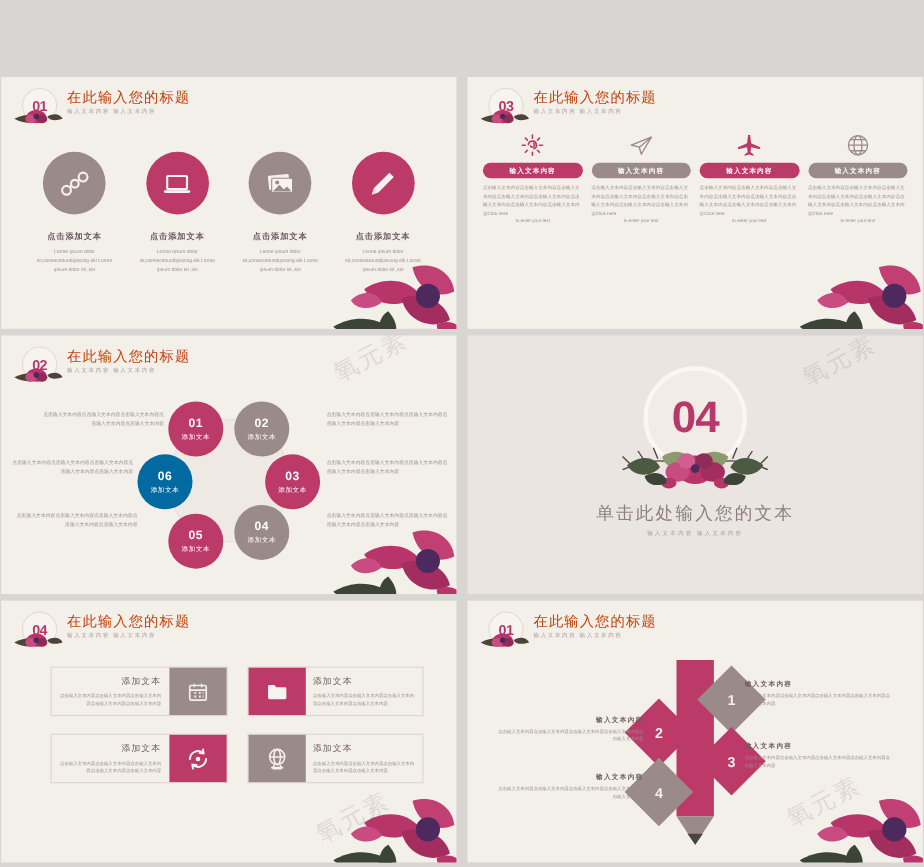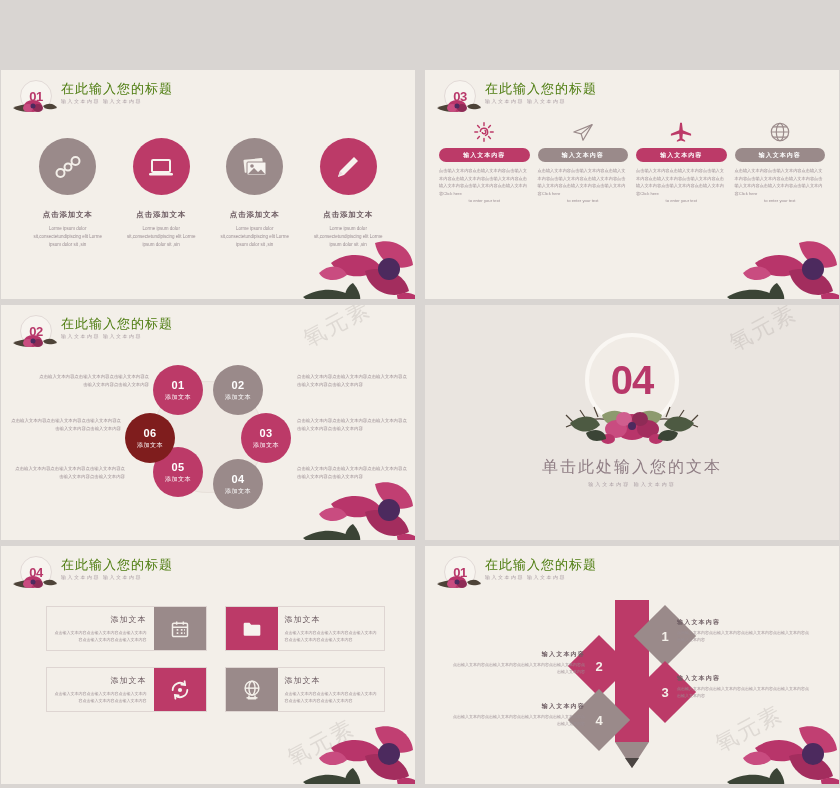--- a/index.html
+++ b/index.html
@@ -30,21 +30,21 @@
   .hdr-badge{position:relative;width:46px;height:40px;flex:none;}
   .hdr-circle{
     position:absolute;left:9px;top:0;width:30px;height:30px;border-radius:50%;
     background:#f7f4ef;border:1px solid #e2dad7;
     display:flex;align-items:center;justify-content:center;
     font-size:13px;font-weight:bold;color:#b8386a;letter-spacing:-.5px;
   }
   .hdr-flower{position:absolute;left:0;top:16px;width:46px;height:20px;}
   .hdr-text{margin-left:4px;padding-top:1px;}
   .hdr-title{
-    font-size:13px;color:#4d7c0f;letter-spacing:1px;line-height:15px;
+    font-size:13px;color:#c2410c;letter-spacing:1px;line-height:15px;
     white-space:nowrap;
   }
   .hdr-sub{
     font-size:5px;color:#a79aa0;letter-spacing:1.5px;margin-top:2px;
     white-space:nowrap;
   }
 
   
   .corner-flower{position:absolute;right:-6px;bottom:-10px;width:120px;height:86px;}
 
@@ -349,25 +349,25 @@
         <span class="t">添加文本</span>
       </div>
       <div class="node" style="left:240px;top:66px;background:#bc3a68">
         <span class="n">03</span>
         <span class="t">添加文本</span>
       </div>
       <div class="node" style="left:212px;top:112px;background:#9a8a8a">
         <span class="n">04</span>
         <span class="t">添加文本</span>
       </div>
-      <div class="node" style="left:152px;top:100px;background:#bc3a68">
+      <div class="node" style="left:152px;top:120px;background:#bc3a68">
         <span class="n">05</span>
         <span class="t">添加文本</span>
       </div>
-      <div class="node" style="left:124px;top:66px;background:#7f1d1d">
+      <div class="node" style="left:124px;top:66px;background:#0369a1">
         <span class="n">06</span>
         <span class="t">添加文本</span>
       </div>
 
       <div class="cyc-txt" style="left:38px;top:26px;text-align:right;">点击输入文本内容点击输入文本内容点击输入文本内容点击输入文本内容点击输入文本内容</div>
       <div class="cyc-txt" style="left:296px;top:26px;text-align:left;">点击输入文本内容点击输入文本内容点击输入文本内容点击输入文本内容点击输入文本内容</div>
       <div class="cyc-txt" style="left:296px;top:70px;text-align:left;">点击输入文本内容点击输入文本内容点击输入文本内容点击输入文本内容点击输入文本内容</div>
       <div class="cyc-txt" style="left:296px;top:118px;text-align:left;">点击输入文本内容点击输入文本内容点击输入文本内容点击输入文本内容点击输入文本内容</div>
       <div class="cyc-txt" style="left:14px;top:118px;text-align:right;">点击输入文本内容点击输入文本内容点击输入文本内容点击输入文本内容点击输入文本内容</div>
       <div class="cyc-txt" style="left:10px;top:70px;text-align:right;">点击输入文本内容点击输入文本内容点击输入文本内容点击输入文本内容点击输入文本内容</div>

